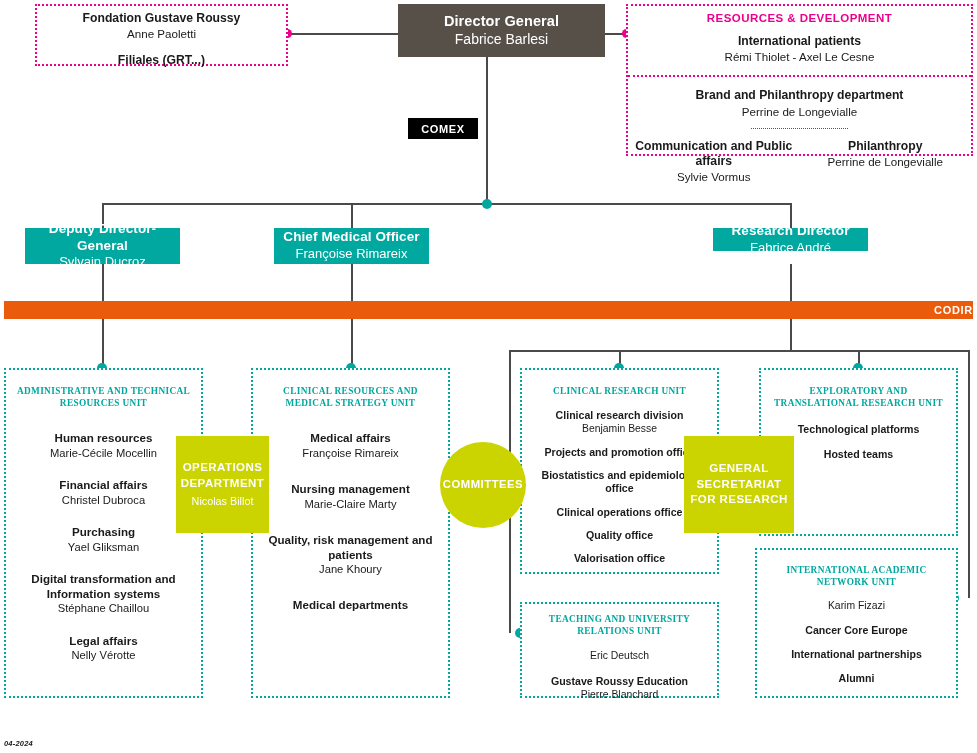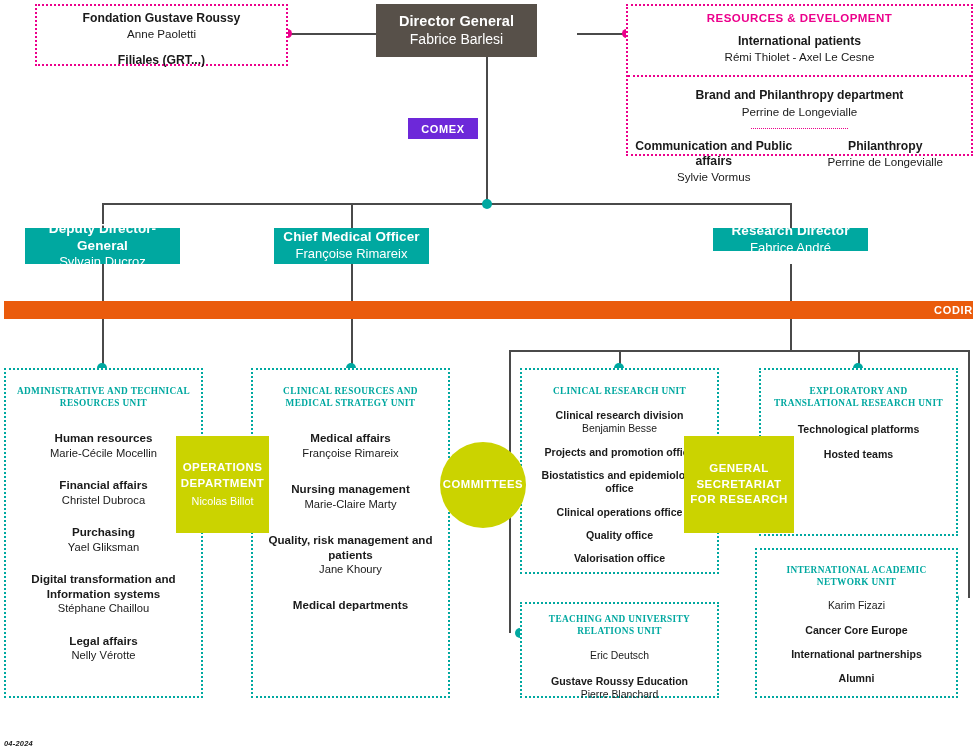--- a/index.html
+++ b/index.html
@@ -27,21 +27,21 @@
   }
   .solidbox .t1{font-weight:bold;font-size:14.5px;letter-spacing:.1px;line-height:1.25;}
   .solidbox .t2{font-weight:normal;font-size:14px;line-height:1.3;}
 
   .dg{background:#575049;}
   .teal{background:#00a8a0;}
   .teal .t1{font-size:13.5px;}
   .teal .t2{font-size:13px;}
 
   .comex{
-    background:#6d28d9;color:#fff;font-weight:bold;font-size:11px;
+    background:#000000;color:#fff;font-weight:bold;font-size:11px;
     letter-spacing:.6px;display:flex;align-items:center;justify-content:center;
   }
   .codir{
     background:#ea5b0c;color:#fff;font-weight:bold;font-size:11px;
     letter-spacing:.7px;display:flex;align-items:center;justify-content:center;
   }
 
   
   .dash-pink{border:2px dotted #ec008c;}
   .dash-teal{border:2px dotted #00a8a0;}
@@ -127,21 +127,21 @@
   <div class="box panel dash-pink" style="left:35px;top:4px;width:253px;height:62px;">
     <div class="role big" style="margin-top:5px;">
       <div class="rt">Fondation Gustave Roussy</div>
       <div class="rn">Anne Paoletti</div>
     </div>
     <div class="role big" style="margin-top:12px;">
       <div class="rt">Filiales (GRT...)</div>
     </div>
   </div>
 
-  <div class="box solidbox dg" style="left:376px;top:4px;width:161px;height:53px;">
+  <div class="box solidbox dg" style="left:398px;top:4px;width:207px;height:53px;">
     <div class="t1">Director General</div>
     <div class="t2">Fabrice Barlesi</div>
   </div>
 
   <div class="box comex" style="left:408px;top:118px;width:70px;height:21px;">
     <span>COMEX</span>
   </div>
 
   <div class="box panel dash-pink" style="left:626px;top:4px;width:347px;height:152px;">
     <div class="pink-title" style="margin-top:6px;">RESOURCES &amp; DEVELOPMENT</div>

